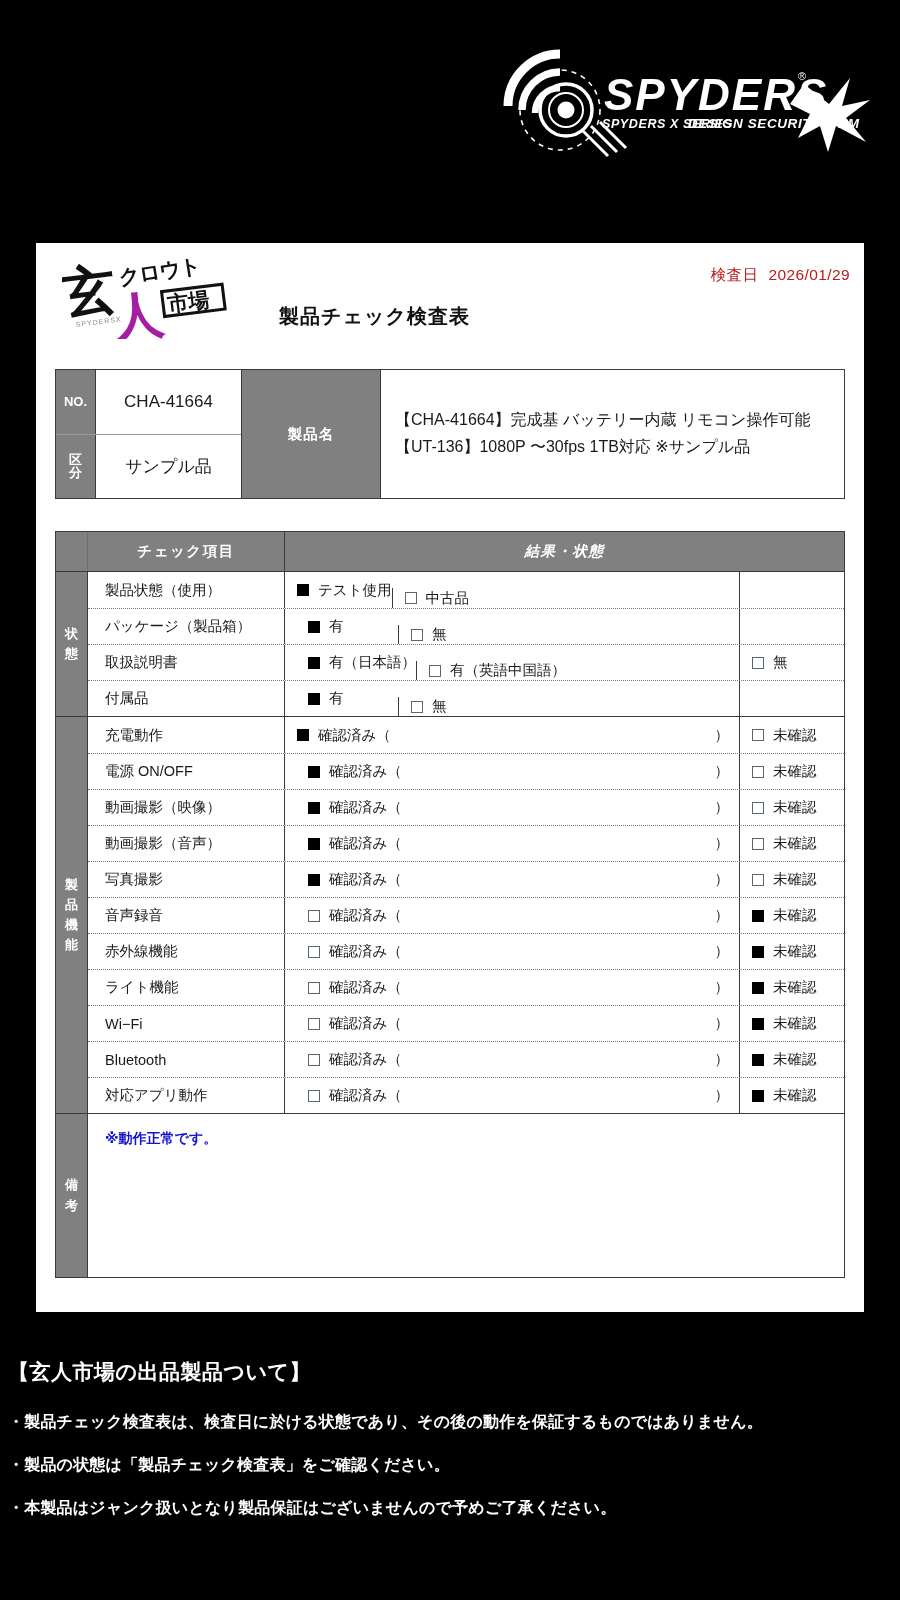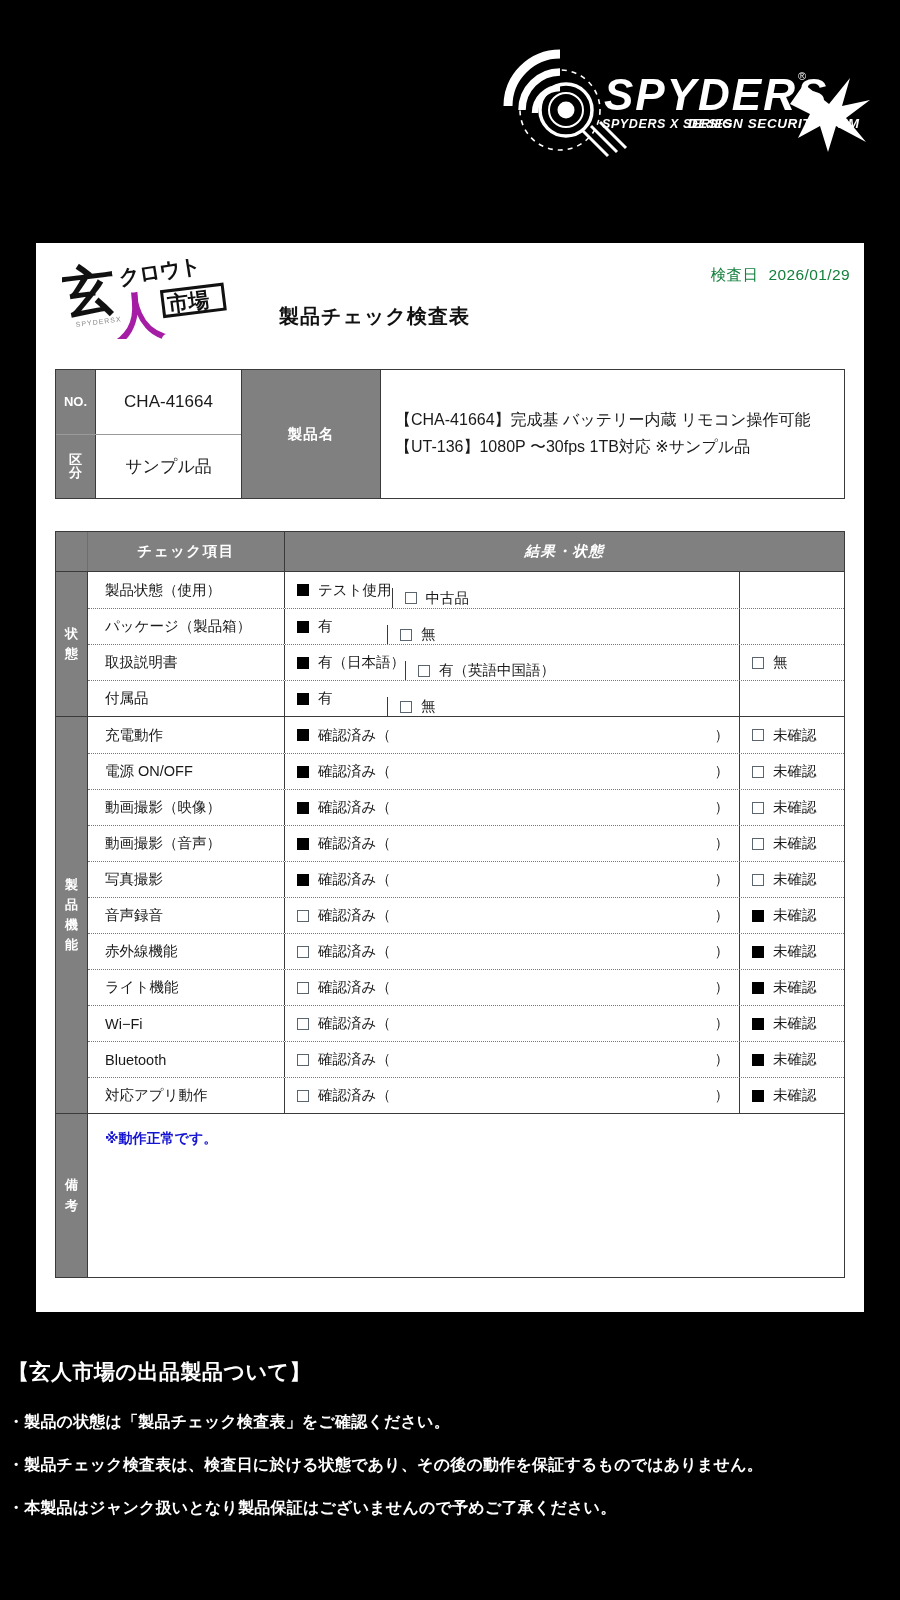--- a/index.html
+++ b/index.html
@@ -46,21 +46,21 @@
     left: 26px;
     top: 12px;
     width: 180px;
     height: 84px;
   }
   .inspect-date {
     position: absolute;
     right: 14px;
     top: 22px;
     font-size: 15.5px;
-    color: #15803d;
+    color: #b91c1c;
     letter-spacing: .4px;
     white-space: nowrap;
   }
   .inspect-date .dlabel { margin-right: 10px; }
   .doc-title {
     position: absolute;
     left: 243px;
     top: 60px;
     font-size: 20px;
     font-weight: bold;
@@ -177,21 +177,21 @@
     flex-direction: column;
     align-items: center;
     justify-content: center;
     line-height: 1.55;
     border-right: 1.5px solid #3a3a3a;
     flex: 0 0 32px;
   }
   .sec-rows { flex: 1; }
 
   .ct-row { display: flex; height: 36px; align-items: stretch; }
-  .ct-row + .ct-row { border-top: 1px dotted #777777; }
+  .ct-row + .ct-row { border-top: 1px dotted #777777; gap: 11px; }
   .r-item {
     width: 197px;
     display: flex; align-items: center;
     padding-left: 17px;
     font-size: 14.5px;
     color: #1a1a1a;
     border-right: 1.5px solid #3a3a3a;
     flex: 0 0 197px;
   }
   .r-opts { flex: 1; display: flex; align-items: stretch; }
@@ -584,17 +584,17 @@
         <div class="remarks-note">※動作正常です。</div>
       </div>
     </div>
 
   </div>
 </div>
 
 <div class="footer">
   <div class="footer-title">【玄人市場の出品製品ついて】</div>
   <div class="footer-list" id="footer-list">
+      <div class="footer-item">・製品チェック検査表は、検査日に於ける状態であり、その後の動作を保証するものではありません。</div>
       <div class="footer-item">・製品の状態は「製品チェック検査表」をご確認ください。</div>
-      <div class="footer-item">・製品チェック検査表は、検査日に於ける状態であり、その後の動作を保証するものではありません。</div>
       <div class="footer-item">・本製品はジャンク扱いとなり製品保証はございませんので予めご了承ください。</div>
     </div>
 </div>
 
 </body></html>

